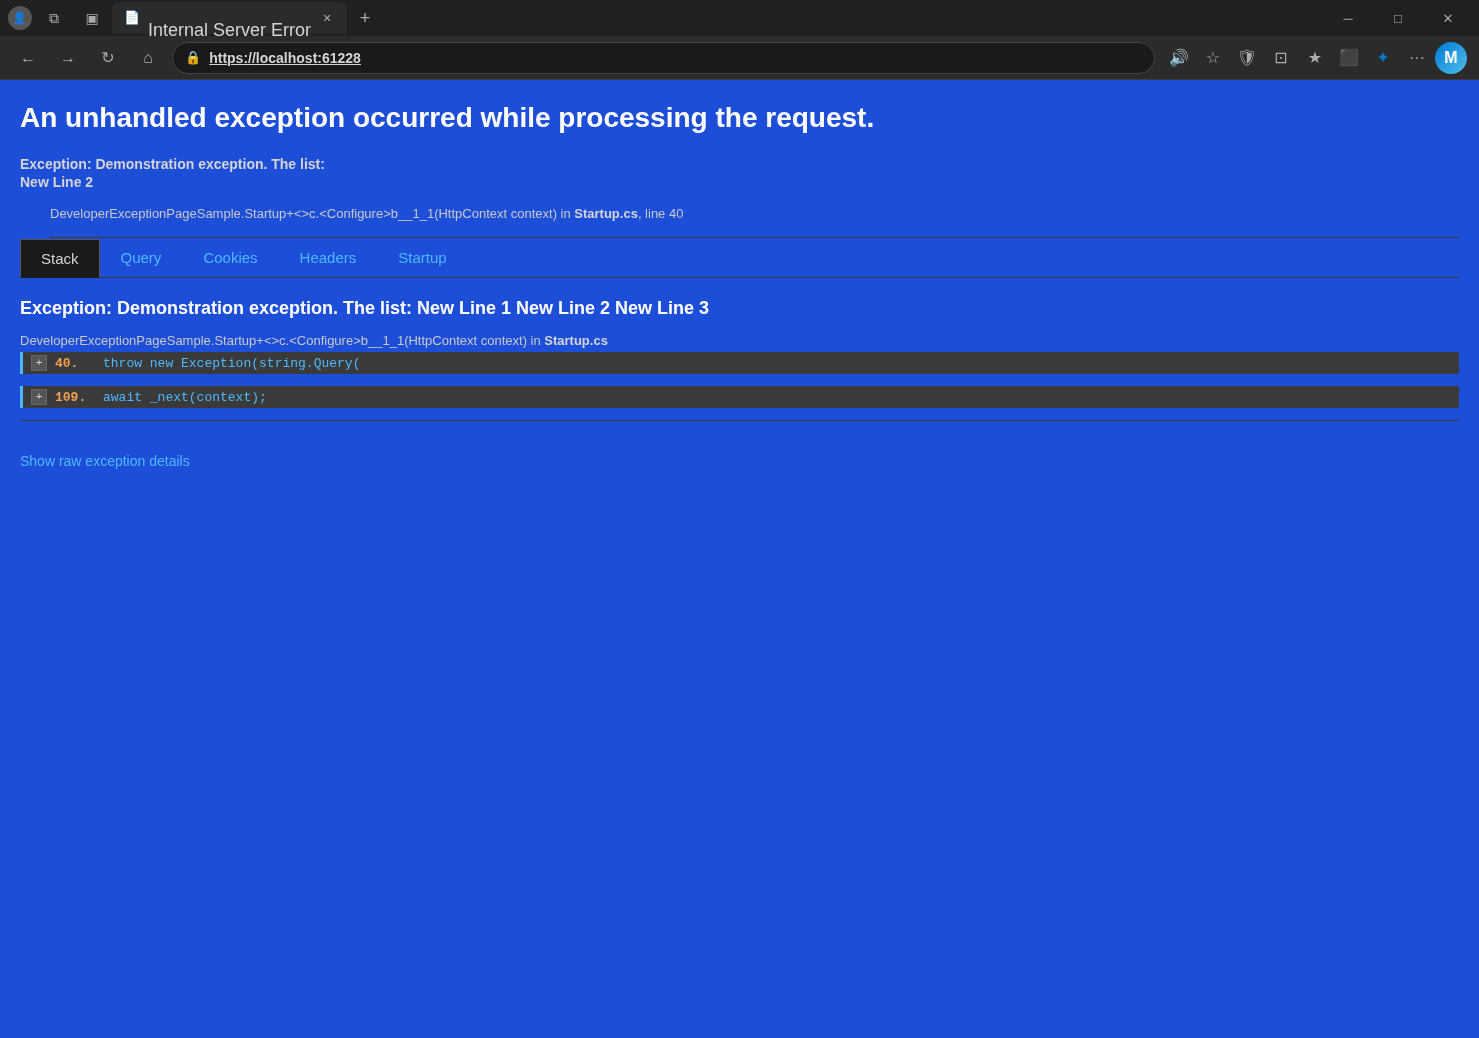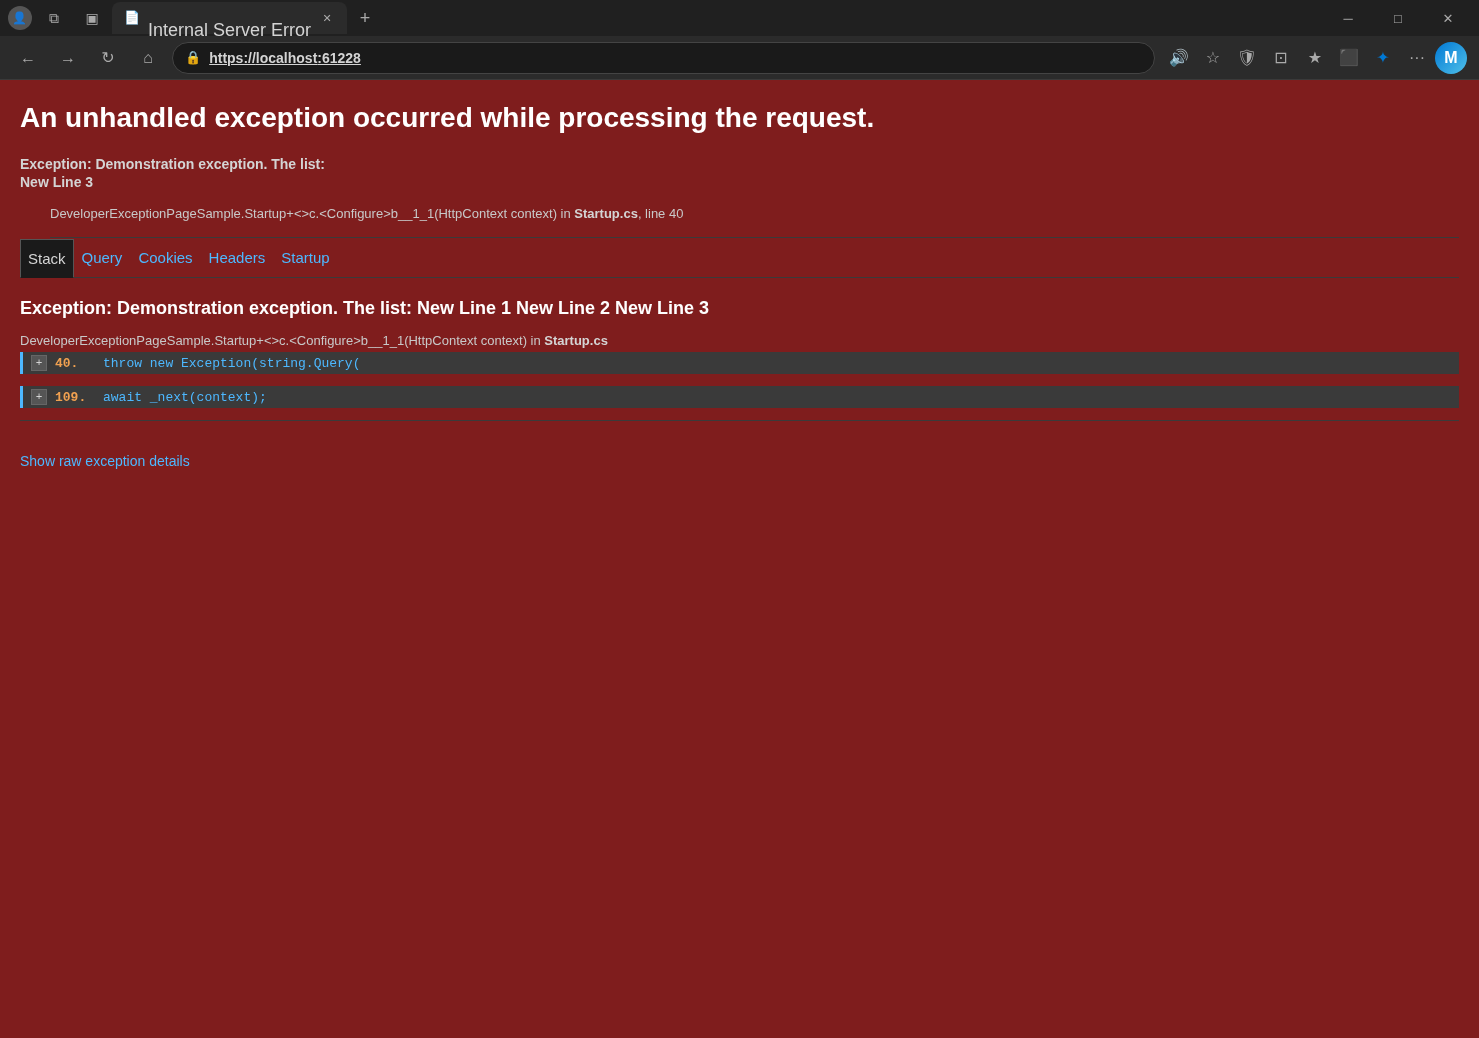--- a/index.html
+++ b/index.html
@@ -41,21 +41,21 @@
     }
     .address-lock { color: #aaa; font-size: 13px; }
     .address-text { color: #d4d4d4; font-size: 14px; text-decoration: underline; }
     .address-text span { font-weight: bold; }
     .nav-actions { display: flex; align-items: center; gap: 2px; }
     .nav-action-btn { width: 32px; height: 32px; display: flex; align-items: center; justify-content: center; color: #aaa; border-radius: 50%; cursor: pointer; font-size: 16px; }
     .edge-profile { width: 32px; height: 32px; border-radius: 50%; background: linear-gradient(135deg, #0078d4, #50c0e9); display: flex; align-items: center; justify-content: center; color: #fff; font-size: 16px; font-weight: bold; }
 
     
     .page-content {
-      flex: 1; background: #7f1d1d; color: #d4d4d4;
+      flex: 1; background: #1d4ed8; color: #d4d4d4;
       padding: 20px 20px; overflow-y: auto;
     }
 
     .main-heading {
       font-size: 28px; font-weight: 700; color: #ffffff;
       margin-bottom: 20px; line-height: 1.3;
     }
 
     .exception-intro { margin-bottom: 8px; font-size: 14px; color: #d4d4d4; }
     .exception-intro p { margin-bottom: 2px; font-weight: bold; }
@@ -65,21 +65,21 @@
       padding-bottom: 16px; border-bottom: 1px solid #3a3a3a;
     }
     .stack-location strong { font-weight: bold; color: #d4d4d4; }
 
     
     .tabs-bar {
       display: flex; align-items: center; gap: 0;
       border-bottom: 1px solid #3a3a3a; margin-bottom: 20px;
     }
     .tab-item {
-      padding: 10px 7px; cursor: pointer; font-size: 15px; color: #4db8ff;
+      padding: 10px 20px; cursor: pointer; font-size: 15px; color: #4db8ff;
       border: 1px solid transparent;
     }
     .tab-item.active {
       color: #d4d4d4; background: #1a1a1a;
       border: 1px solid #555; border-bottom: 1px solid #1a1a1a;
       margin-bottom: -1px;
     }
 
     
     .exception-section-title {
@@ -166,21 +166,21 @@
       <div class="edge-profile">M</div>
     </div>
   </div>
 
   <div class="page-content">
 
     <h1 class="main-heading">An unhandled exception occurred while processing the request.</h1>
 
     <div class="exception-intro">
       <p>Exception: Demonstration exception. The list:</p>
-      <p>New Line 3</p>
+      <p>New Line 2</p>
     </div>
 
     <div class="stack-location">
       <span>DeveloperExceptionPageSample.Startup+&lt;&gt;c.&lt;Configure&gt;b__1_1(HttpContext context) in </span><strong>Startup.cs</strong><span>, line 40</span>
     </div>
 
     
     <div class="tabs-bar">
       <div class="tab-item active">Stack</div>
       <div class="tab-item">Query</div>

